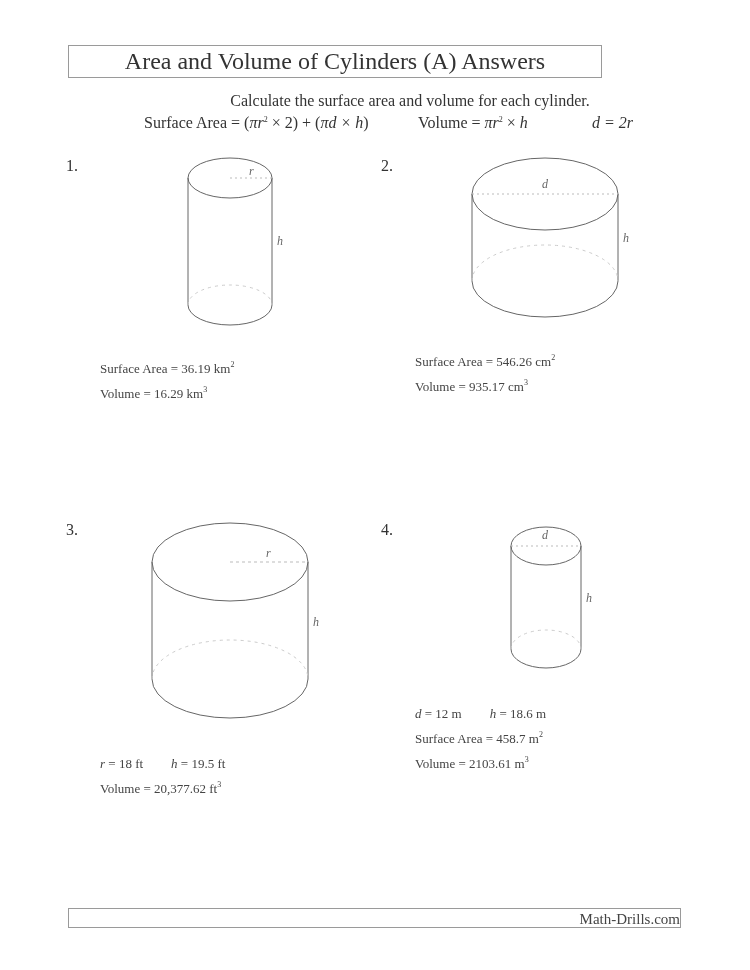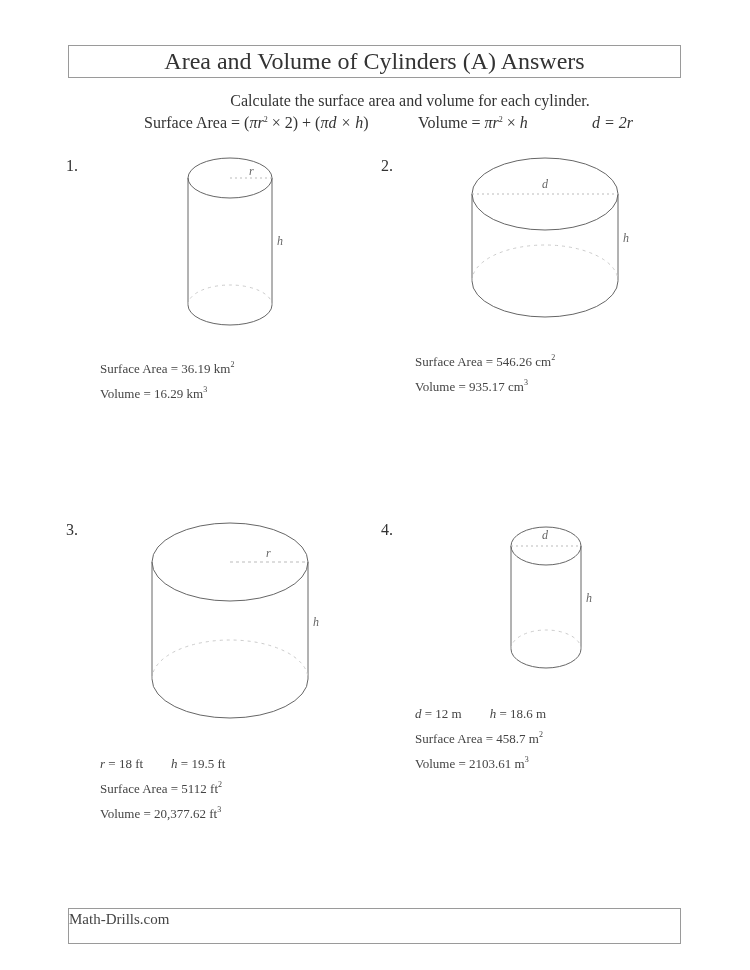--- a/index.html
+++ b/index.html
@@ -1,32 +1,32 @@
 <!DOCTYPE html>
 <html><head>
 <meta charset="utf-8">
 <style>
   html, body { margin: 0; padding: 0; background: #ffffff; }
   body { width: 750px; height: 970px; position: relative; overflow: hidden;
          font-family: "DejaVu Serif", "Liberation Serif", serif; color: #333; }
-  .title-box { position: absolute; left: 68px; top: 45px; width: 613px; height: 33px;
+  .title-box { position: absolute; left: 68px; top: 45px; width: 534px; height: 33px;
                border: 1px solid #9a9a9a; box-sizing: border-box; text-align: center; }
   .title-box span { font-family: "Liberation Serif", serif; font-size: 24px; line-height: 31px; color: #333; }
   .instr { position: absolute; left: 0; width: 750px; text-align: center;
            font-family: "Liberation Serif", serif; font-size: 16px; color: #333; padding-left: 35px; }
   .formula { position: absolute; top: 114px; font-family: "Liberation Serif", serif; font-size: 16px; color: #333; white-space: nowrap; }
   .formula i { font-style: italic; }
   .num { position: absolute; font-family: "Liberation Serif", serif; font-size: 16px; color: #333; }
   .figure { position: absolute; left: 0; top: 0; }
   .ans { position: absolute; font-family: "Liberation Serif", serif; font-size: 13px; color: #444; white-space: nowrap; line-height: 25px; }
   .ans i { font-style: italic; }
   .ans .gap { display: inline-block; width: 28px; }
   sup { font-size: 8px; vertical-align: 6px; line-height: 0; }
-  .footer-box { position: absolute; left: 68px; top: 908px; width: 613px; height: 36px;
-                border: 1px solid #9a9a9a; box-sizing: border-box; text-align: left; }
+  .footer-box { position: absolute; left: 68px; top: 908px; width: 613px; height: 20px;
+                border: 1px solid #9a9a9a; box-sizing: border-box; text-align: right; }
   .footer-box span { font-family: "Liberation Serif", serif; font-size: 15px; line-height: 18px; color: #444; }
   svg text { font-family: "Liberation Serif", serif; font-style: italic; }
 </style>
 </head>
 <body>
 
 <div class="title-box">
   <span>Area and Volume of Cylinders (A) Answers</span>
 </div>
 
@@ -99,21 +99,20 @@
   <div><span>Volume = 16.29 km</span><sup>3</sup></div>
 </div>
 
 <div class="ans" style="left:415px; top:349px;">
   <div><span>Surface Area = 546.26 cm</span><sup>2</sup></div>
   <div><span>Volume = 935.17 cm</span><sup>3</sup></div>
 </div>
 
 <div class="ans" style="left:100px; top:751px;">
   <div><i>r</i><span> = 18 ft</span><span class="gap"></span><i>h</i><span> = 19.5 ft</span></div>
-  <div><span>Surface Area = 5112 ft</span><sup>2</sup></div>
   <div><span>Volume = 20,377.62 ft</span><sup>3</sup></div>
 </div>
 
 <div class="ans" style="left:415px; top:701px;">
   <div><i>d</i><span> = 12 m</span><span class="gap"></span><i>h</i><span> = 18.6 m</span></div>
   <div><span>Surface Area = 458.7 m</span><sup>2</sup></div>
   <div><span>Volume = 2103.61 m</span><sup>3</sup></div>
 </div>
 
 <div class="footer-box">

